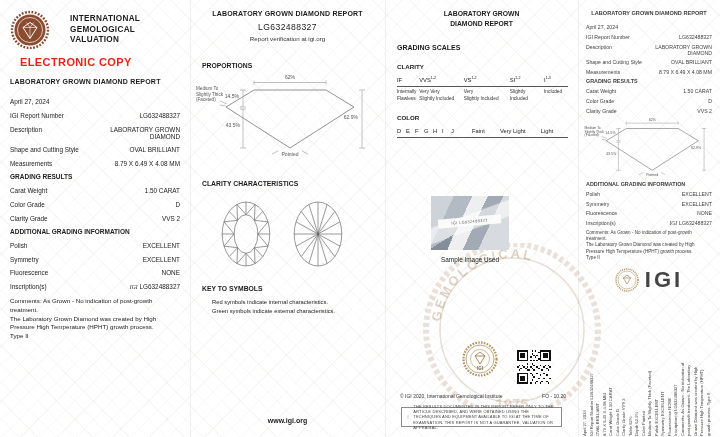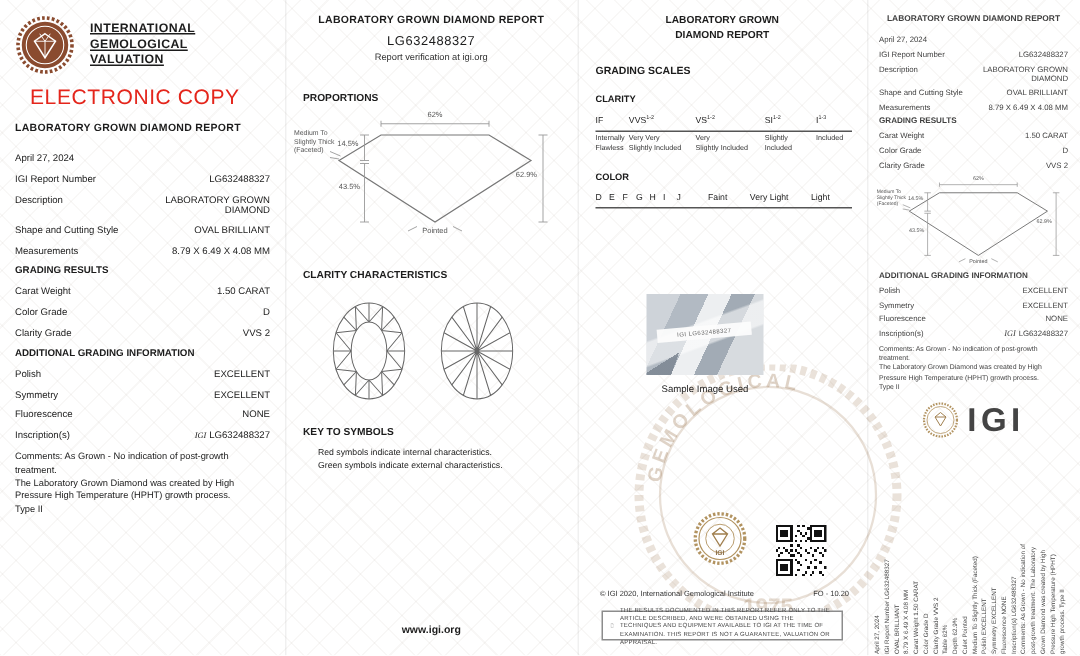--- a/index.html
+++ b/index.html
@@ -16,23 +16,23 @@
   }
   .fold{position:absolute;top:0;bottom:0;width:1px;background:rgba(0,0,0,.06);z-index:1;}
   .watermark{position:absolute;left:415px;top:243px;z-index:0;}
   .panel{position:absolute;top:0;height:437px;box-sizing:border-box;z-index:2;}
   .p1{left:0;width:190px;padding:8px 10px;}
   .p2{left:190px;width:195px;}
   .p3{left:385px;width:193px;}
   .p4{left:578px;width:142px;padding:4px 8px;color:#3f3f3f;}
 
   
-  .p1-header{display:flex;align-items:center;gap:10px;margin-top:2px;text-decoration:underline;}
+  .p1-header{display:flex;align-items:center;gap:20px;margin-top:2px;}
   .brandname{font-weight:bold;font-size:8.2px;line-height:1.3;letter-spacing:.3px;}
-  .ecopy{color:#e4251b;font-weight:normal;font-size:14px;letter-spacing:.4px;margin:6px 0 0 10px;}
+  .ecopy{color:#e4251b;font-weight:bold;font-size:11px;letter-spacing:.4px;margin:6px 0 0 10px;}
   .p1-title{font-weight:bold;font-size:7px;margin-top:10px;letter-spacing:.2px;}
   .datefield{margin-top:13px;font-size:6.4px;}
   .tbl{margin-top:7px;font-size:6.4px;}
   .row{display:flex;justify-content:space-between;align-items:flex-start;margin-bottom:6.6px;}
   .row .lab{text-align:left;}
   .row .val{text-align:right;white-space:pre-line;}
   .sec{font-weight:bold;font-size:6.5px;margin:3px 0 7px 0;}
   .comments{font-size:6.2px;line-height:1.45;white-space:pre-line;margin-top:1px;}
   .igi-glyph{font-family:"Liberation Serif", serif;font-style:italic;font-size:5.5px;margin-right:2px;}
 

